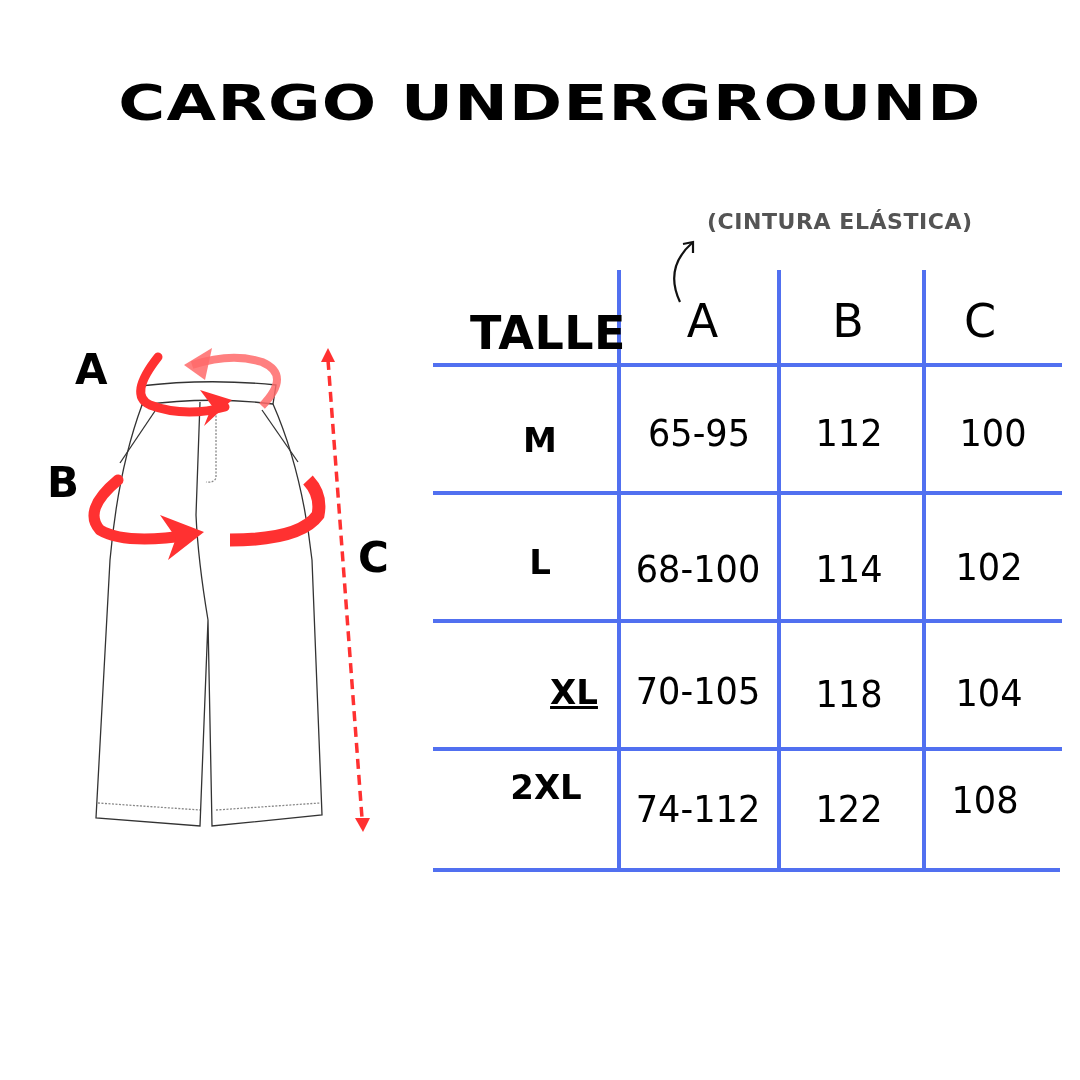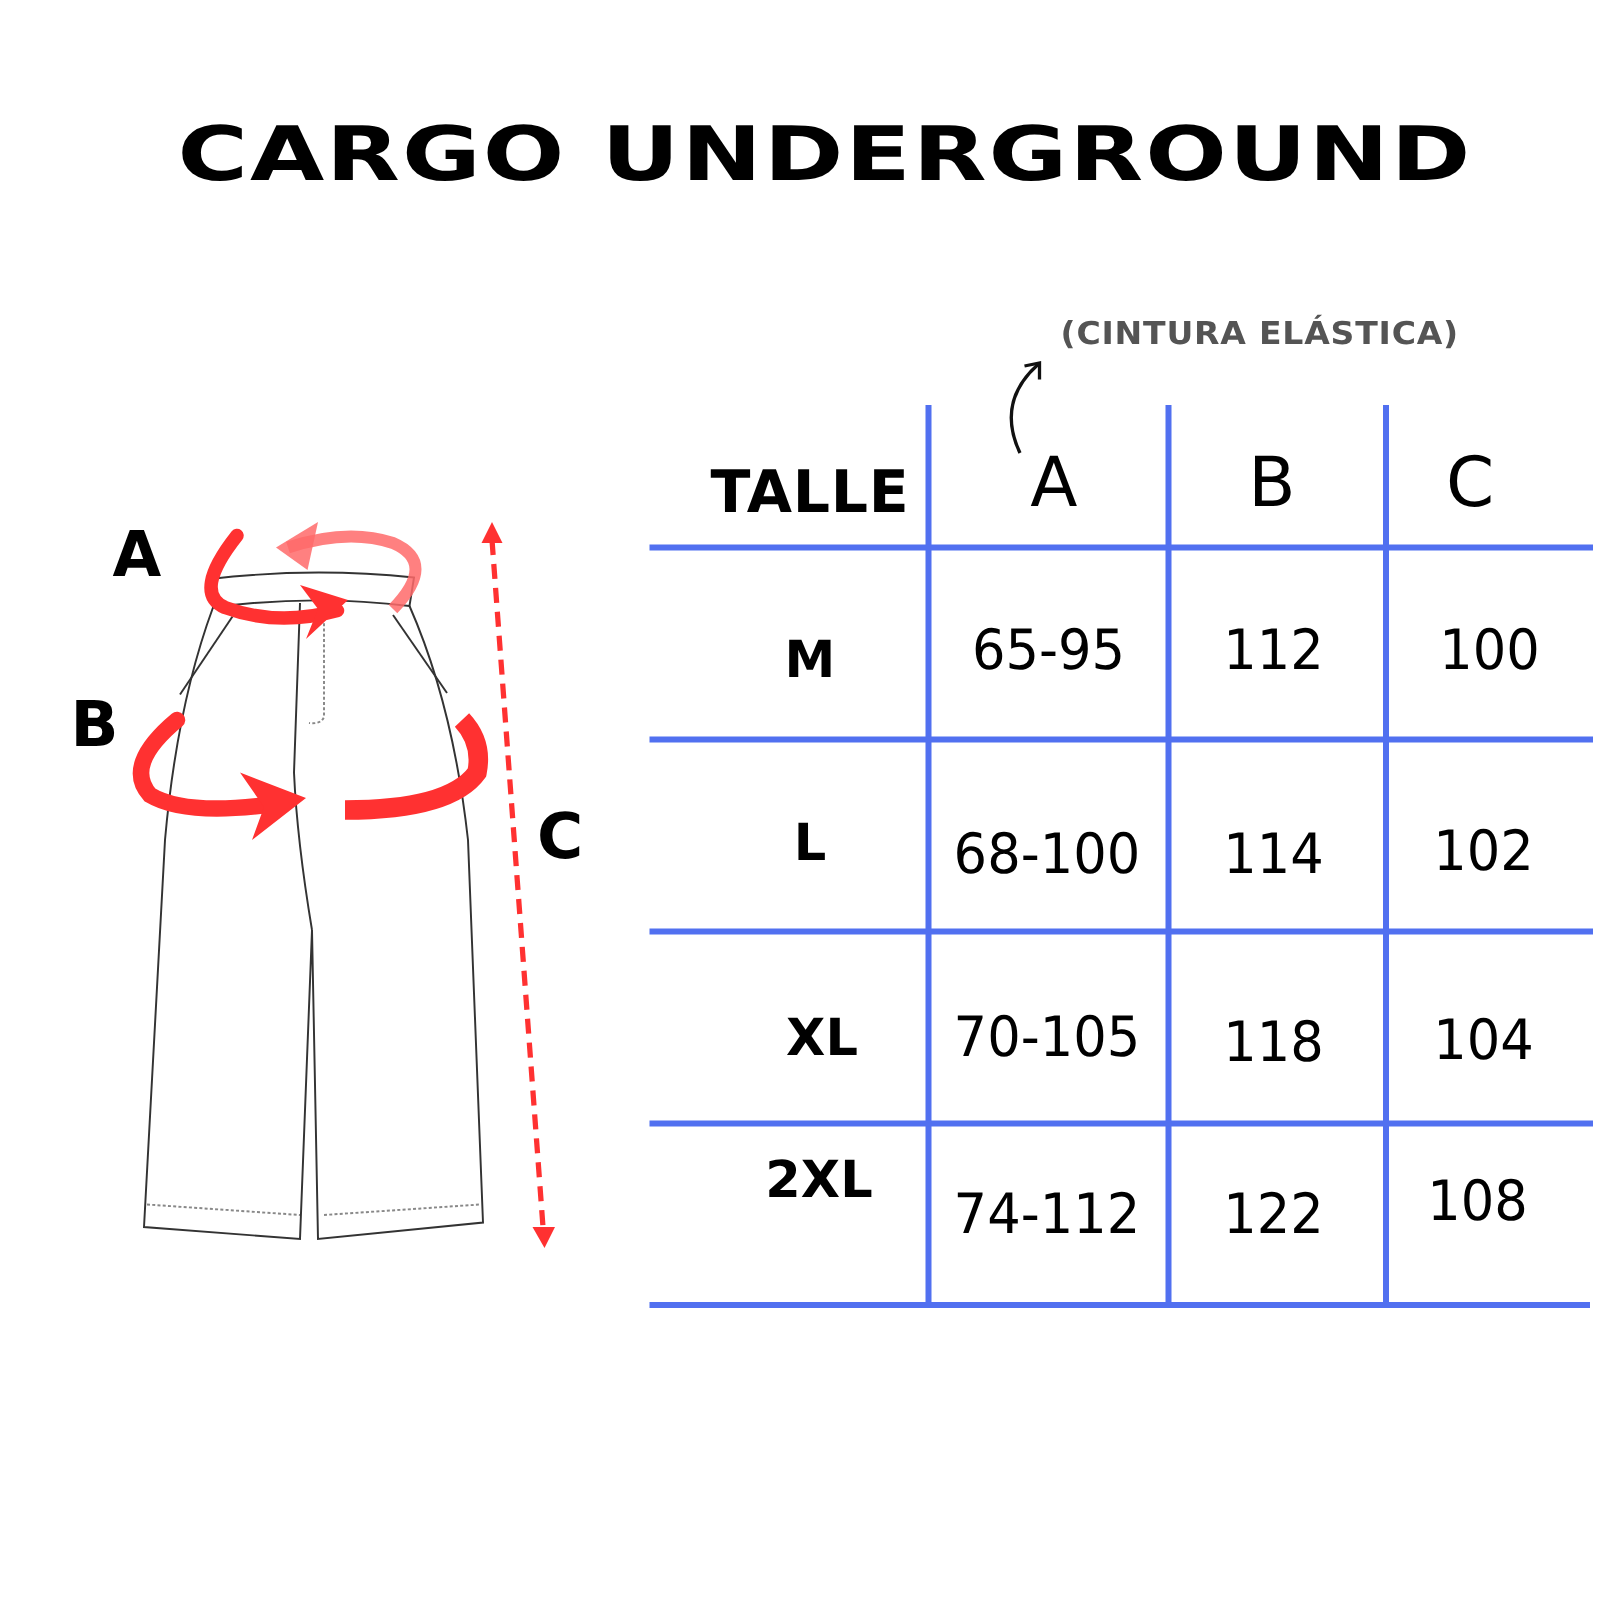--- a/index.html
+++ b/index.html
@@ -3,21 +3,21 @@
 <meta charset="utf-8">
 <style>
   html,body{margin:0;padding:0;background:#ffffff;}
   body{width:1080px;height:1080px;position:relative;overflow:hidden;font-family:"Liberation Sans","DejaVu Sans",sans-serif;color:#000;}
   .title{position:absolute;left:0;top:74px;width:1100px;text-align:center;font-family:"DejaVu Sans",sans-serif;font-weight:bold;font-size:50px;letter-spacing:1px;transform:scaleX(1.28);transform-origin:550px 0;}
   .note{position:absolute;left:707px;top:210px;font-family:"DejaVu Sans",sans-serif;font-weight:bold;font-size:21px;color:#545454;letter-spacing:0.5px;transform:scaleX(1.05);transform-origin:0 0;white-space:nowrap;}
   .vline{position:absolute;width:4px;background:#5170f0;}
   .hline{position:absolute;height:4px;background:#5170f0;}
   .cell{position:absolute;text-align:center;font-family:"DejaVu Sans",sans-serif;}
   .hdr{font-size:46px;font-weight:normal;}
-  .talle{font-size:39px;font-weight:bold;letter-spacing:0.5px;}
+  .talle{font-size:46px;font-weight:bold;letter-spacing:0.5px;}
   .size{font-size:34px;font-weight:bold;}
   .val{font-size:37px;font-weight:normal;transform:scaleX(0.95);}
   .dimlabel{position:absolute;font-family:"DejaVu Sans",sans-serif;font-size:42px;font-weight:bold;}
   svg{position:absolute;left:0;top:0;}
 </style>
 </head>
 <body>
 
 <div class="title">CARGO UNDERGROUND</div>
 <div class="note">(CINTURA ELÁSTICA)</div>
@@ -82,21 +82,21 @@
   <div class="cell size" style="left:470px;top:420px;width:140px;">M</div>
   <div class="cell val" style="left:624px;top:412px;width:150px;">65-95</div>
   <div class="cell val" style="left:784px;top:412px;width:130px;">112</div>
   <div class="cell val" style="left:928px;top:412px;width:130px;">100</div>
 
   <div class="cell size" style="left:470px;top:542px;width:140px;">L</div>
   <div class="cell val" style="left:622px;top:548px;width:152px;">68-100</div>
   <div class="cell val" style="left:784px;top:548px;width:130px;">114</div>
   <div class="cell val" style="left:924px;top:546px;width:130px;">102</div>
 
-  <div class="cell size" style="left:478px;top:672px;width:140px;">XL</div>
+  <div class="cell size" style="left:504px;top:672px;width:140px;text-decoration:underline;">XL</div>
   <div class="cell val" style="left:622px;top:670px;width:152px;">70-105</div>
   <div class="cell val" style="left:784px;top:673px;width:130px;">118</div>
   <div class="cell val" style="left:924px;top:672px;width:130px;">104</div>
 
   <div class="cell size" style="left:476px;top:767px;width:140px;">2XL</div>
   <div class="cell val" style="left:622px;top:788px;width:152px;">74-112</div>
   <div class="cell val" style="left:784px;top:788px;width:130px;">122</div>
   <div class="cell val" style="left:920px;top:779px;width:130px;">108</div>
 </div>
 

